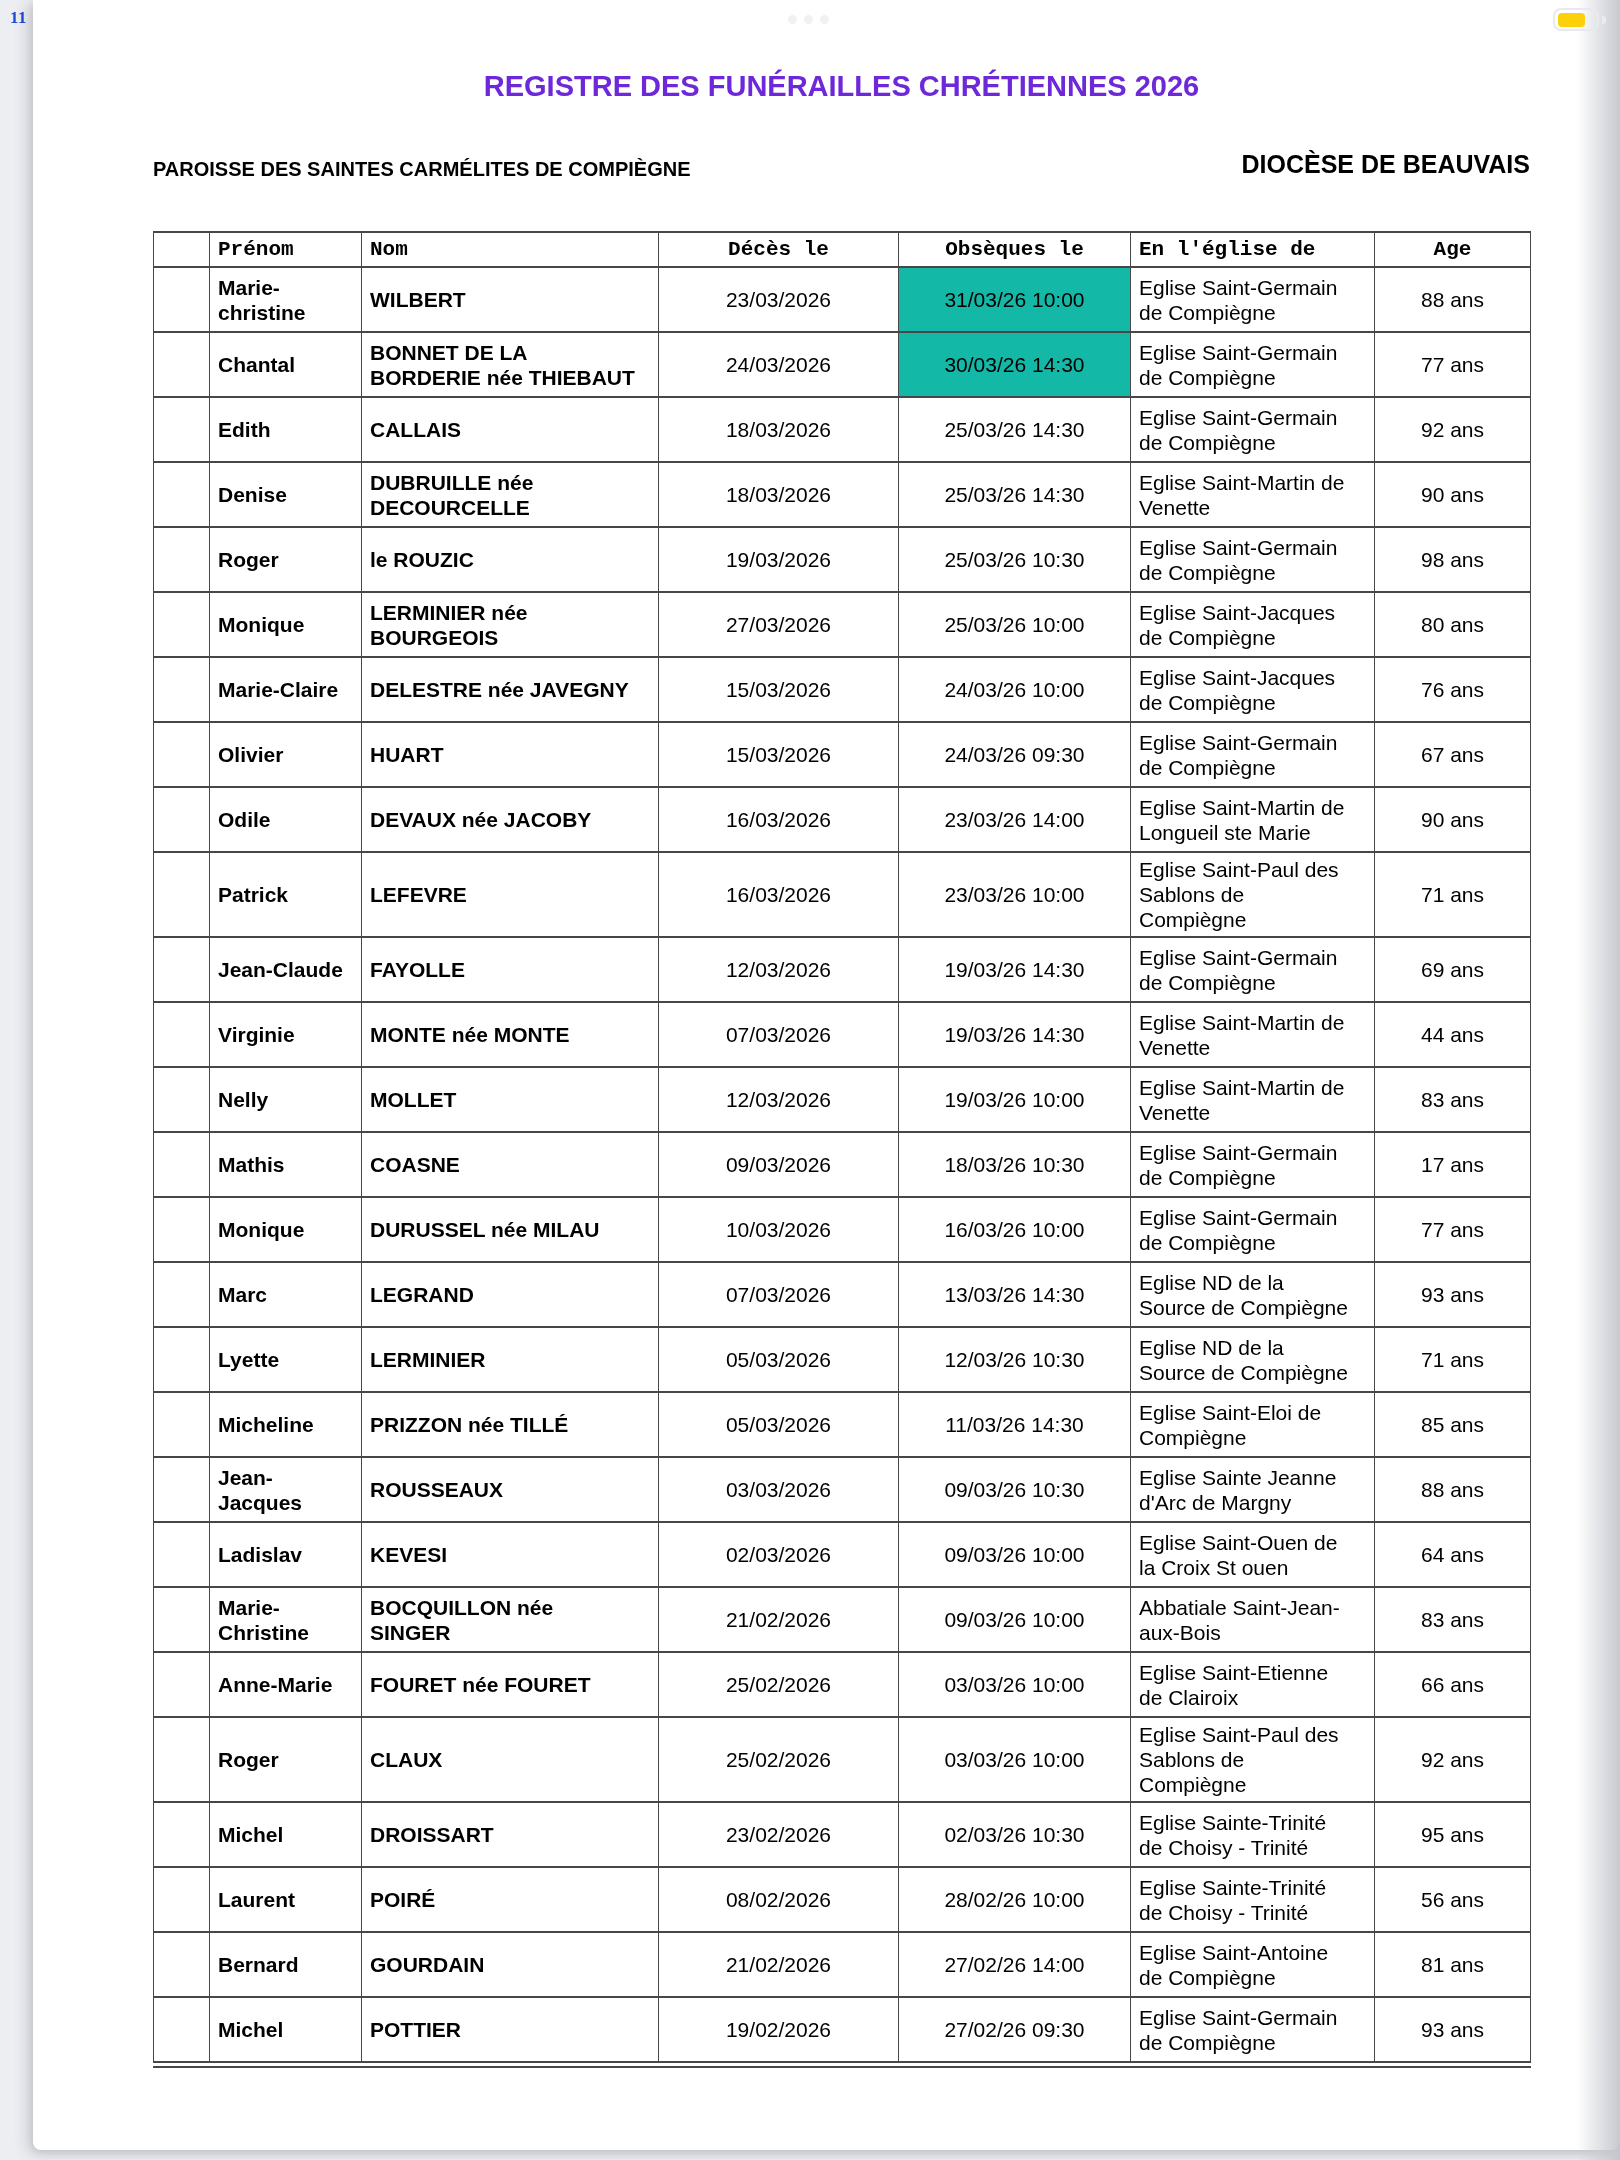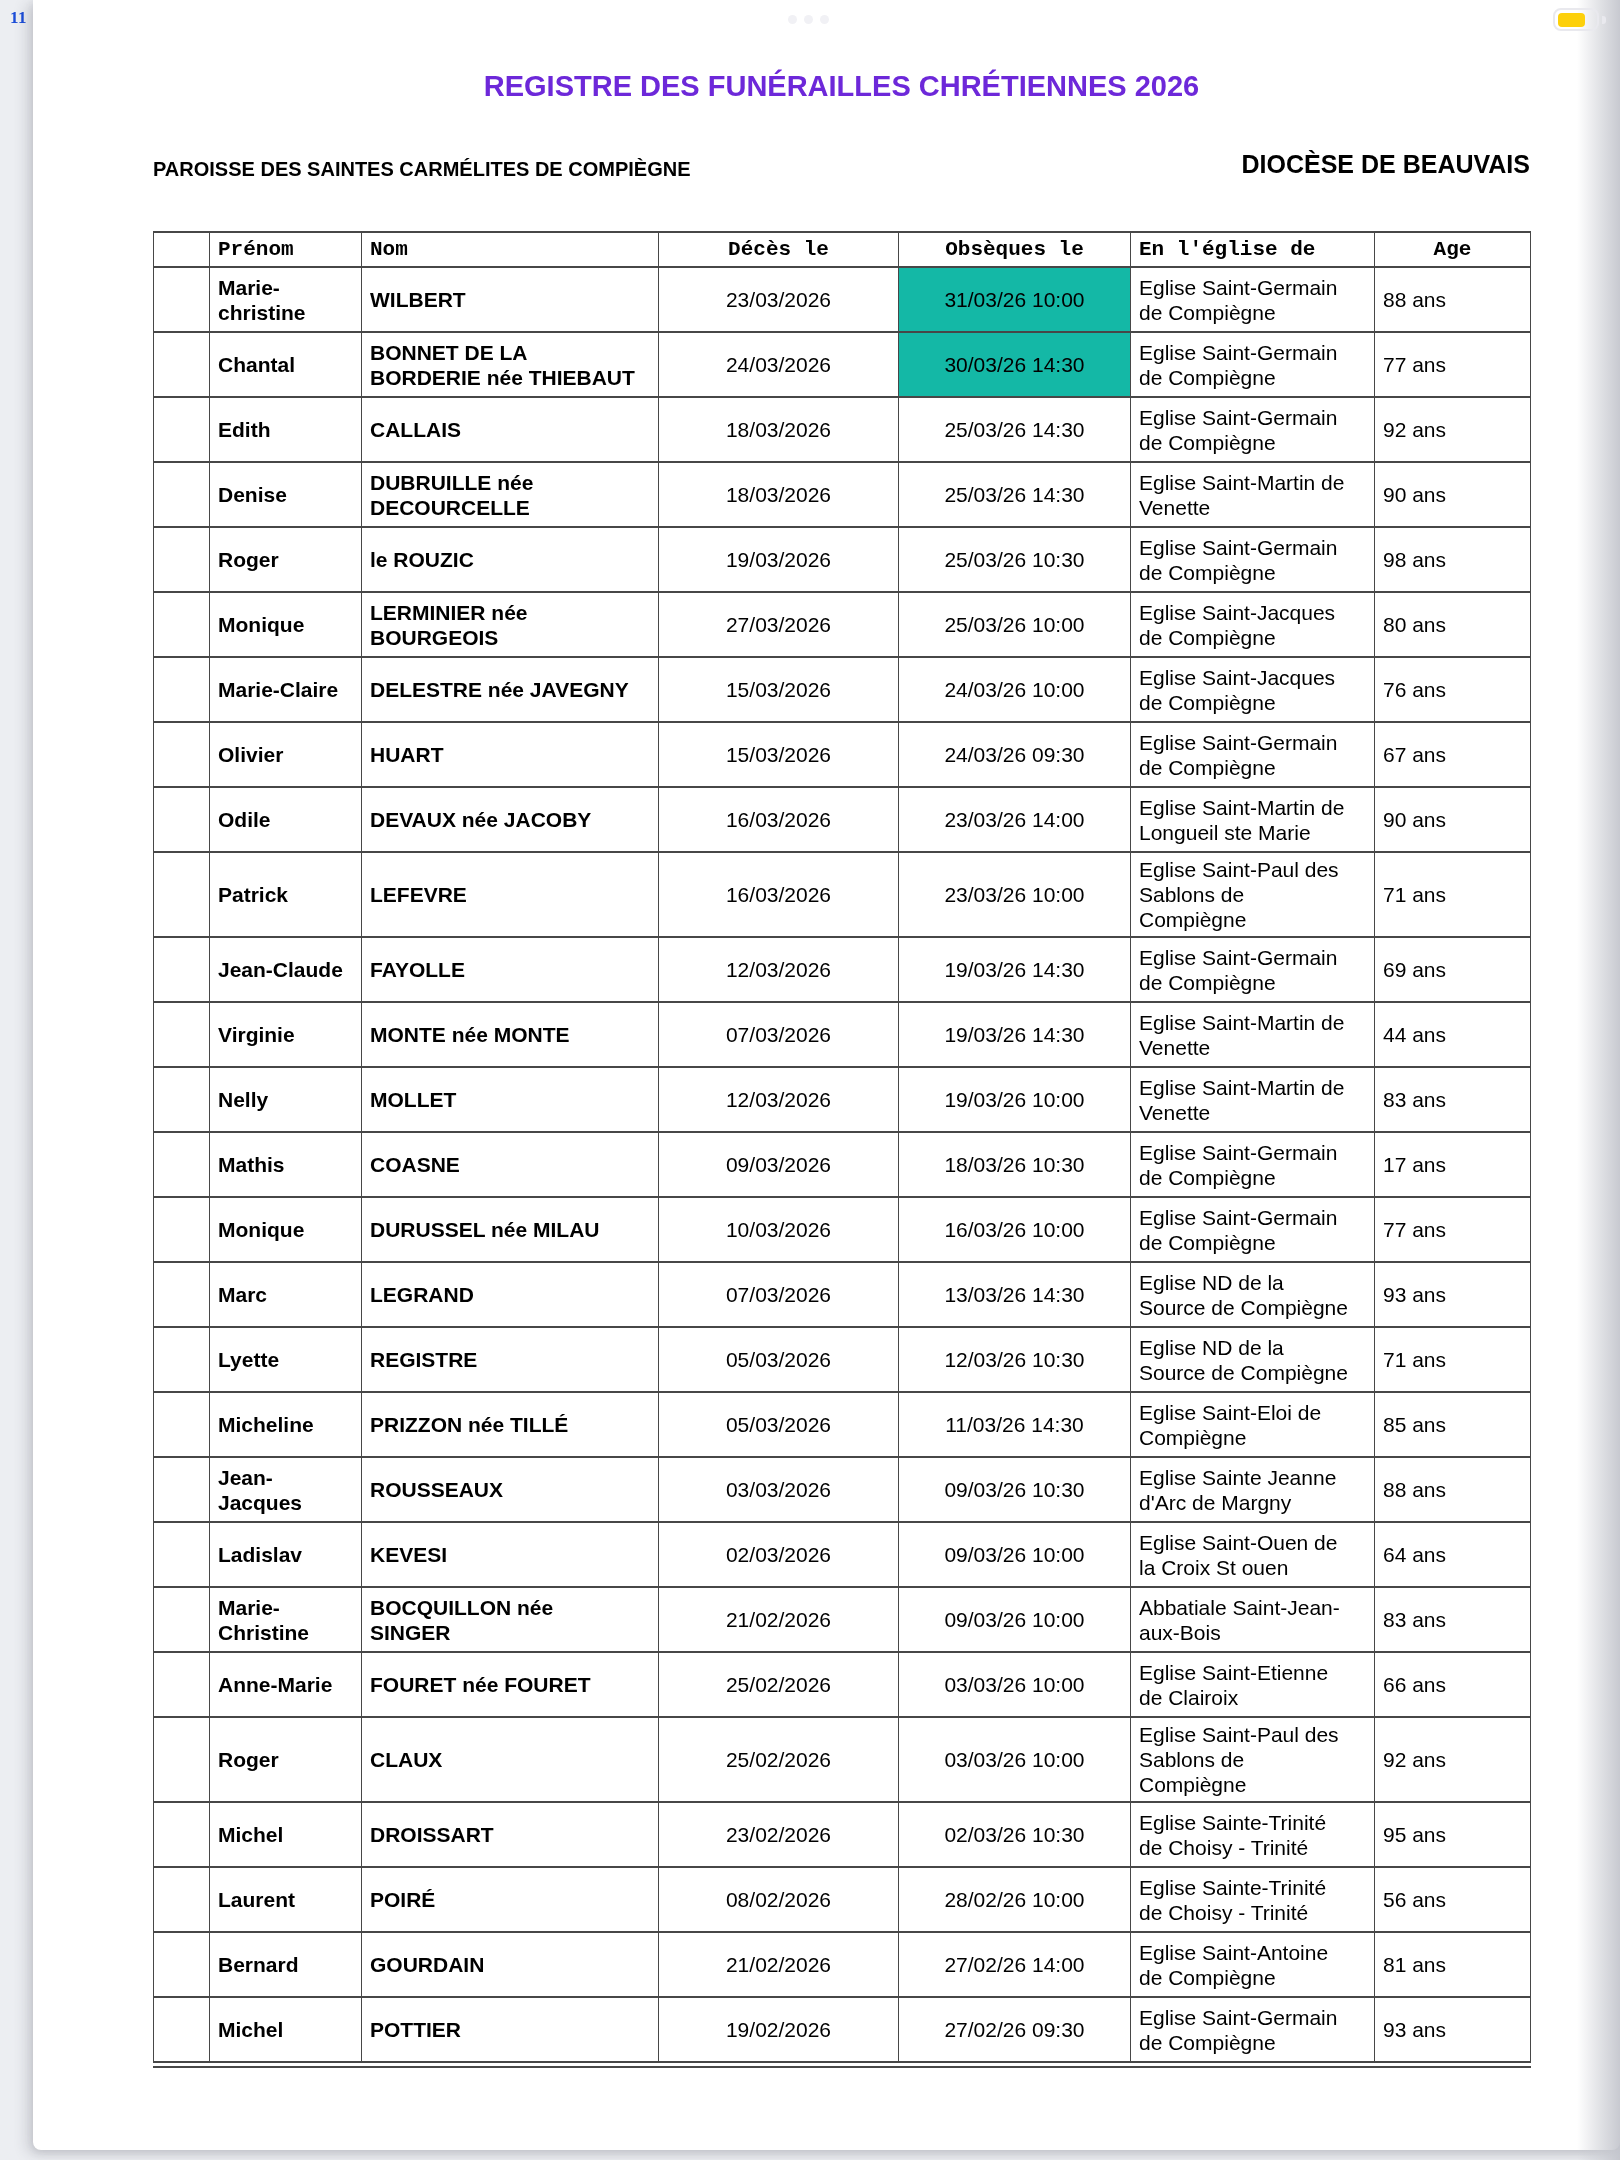--- a/index.html
+++ b/index.html
@@ -75,21 +75,21 @@
   }
   table.reg th, table.reg td{
     border:1.5px solid #474747;
     padding:4px 8px;vertical-align:middle;line-height:25px;
     overflow:hidden;
   }
   table.reg tr{border-top:2.5px solid #474747;border-bottom:2.5px solid #474747;}
   table.reg tr.hdr{height:35px;}
   table.reg tr.row{height:65px;}
   th{font-weight:bold;font-family:Liberation Mono, monospace;}
-  .al{text-align:left;}.ac{text-align:center;}.ar{text-align:left;}
+  .al{text-align:left;}.ac{text-align:center;}.ar{text-align:center;}
   td.c-prenom,td.c-nom{font-weight:bold;white-space:pre-line;padding-left:6px;}
   td.c-eglise{white-space:pre-line;padding-left:6px;}
   td.c-age{padding-right:10px;}
   td.hl{background:#14b8a6;}
 </style>
 </head>
 <body>
 
 <div class="screen">
 
@@ -286,21 +286,21 @@
               <td class="c-nom al">LEGRAND</td>
               <td class="c-deces ac">07/03/2026</td>
               <td class="c-obseques ac">13/03/26 14:30</td>
               <td class="c-eglise al">Eglise ND de la
 Source de Compiègne</td>
               <td class="c-age ar">93 ans</td>
             </tr>
             <tr class="row">
               <td class="c-empty al"></td>
               <td class="c-prenom al">Lyette</td>
-              <td class="c-nom al">REGISTRE</td>
+              <td class="c-nom al">LERMINIER</td>
               <td class="c-deces ac">05/03/2026</td>
               <td class="c-obseques ac">12/03/26 10:30</td>
               <td class="c-eglise al">Eglise ND de la
 Source de Compiègne</td>
               <td class="c-age ar">71 ans</td>
             </tr>
             <tr class="row">
               <td class="c-empty al"></td>
               <td class="c-prenom al">Micheline</td>
               <td class="c-nom al">PRIZZON née TILLÉ</td>

